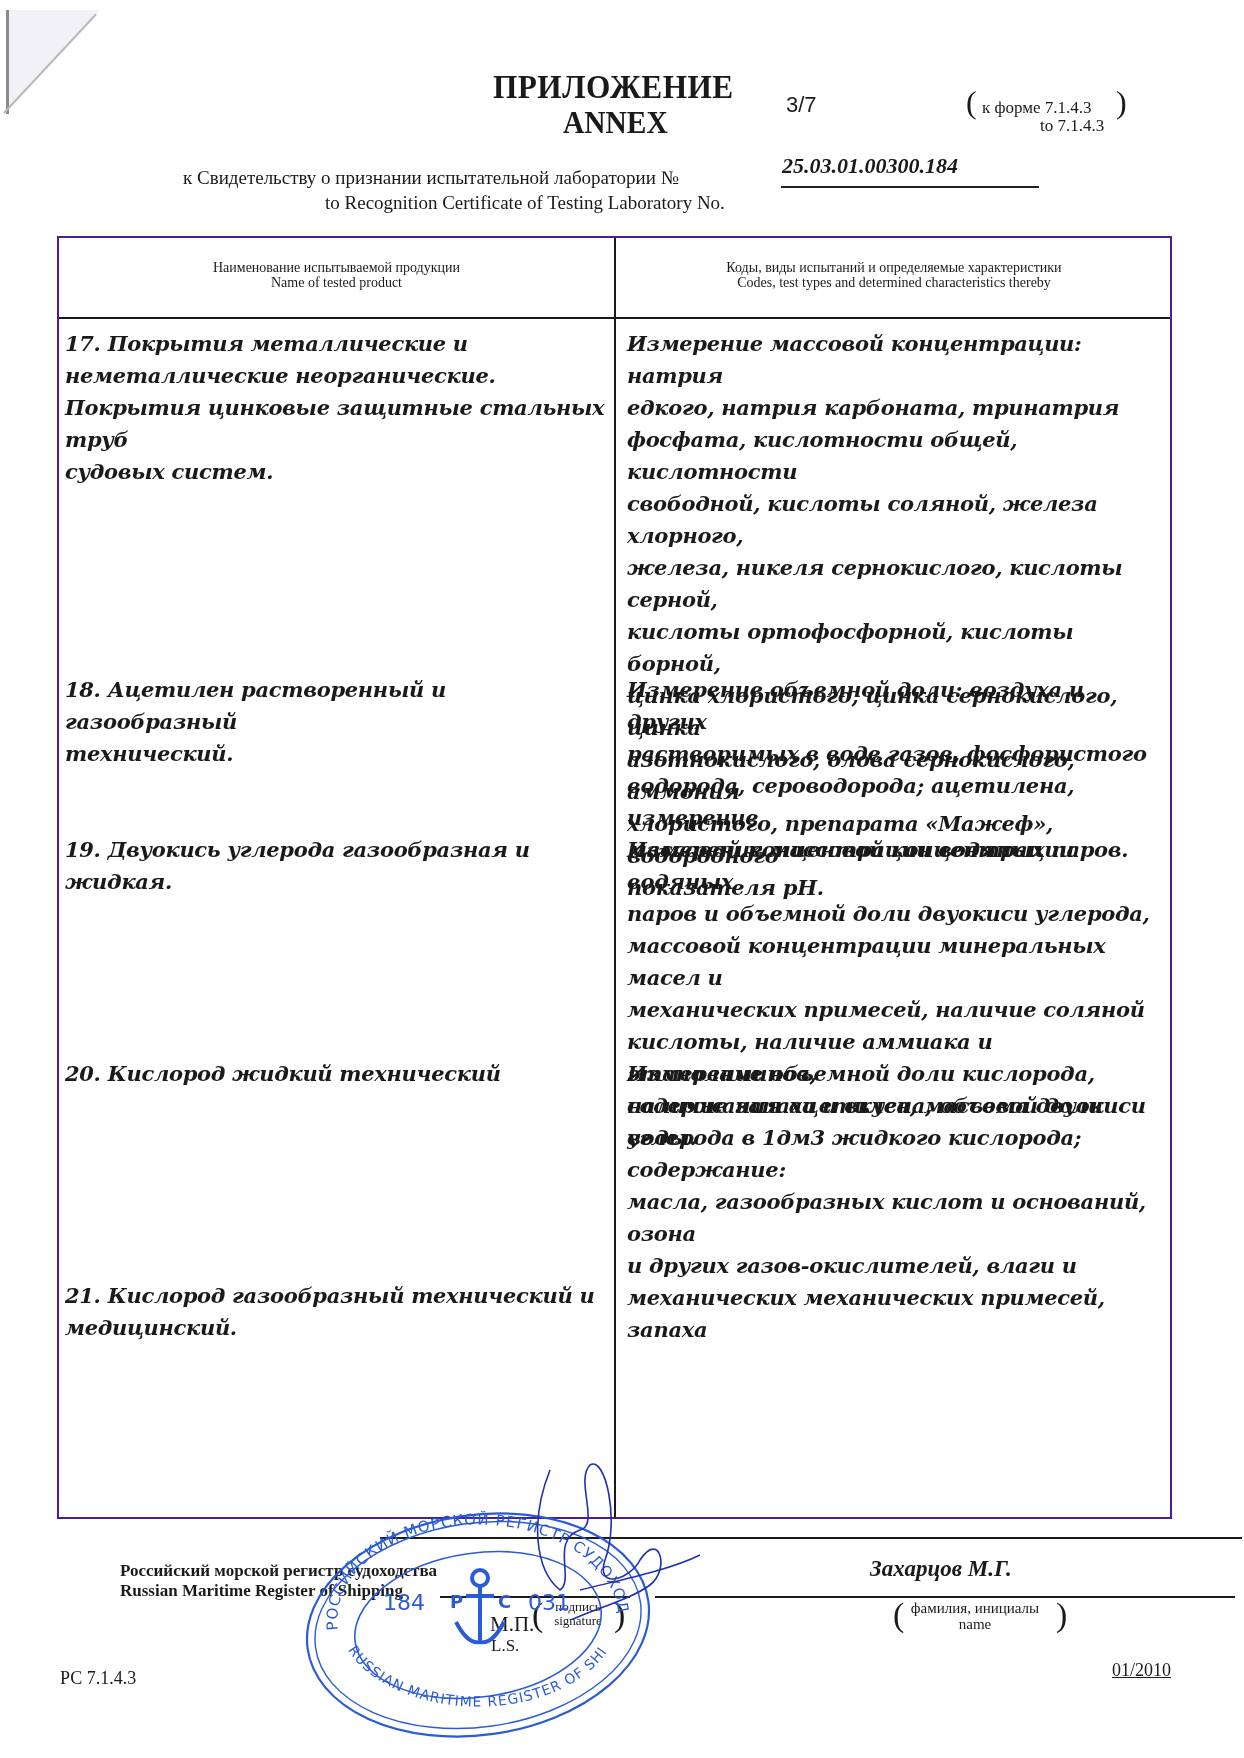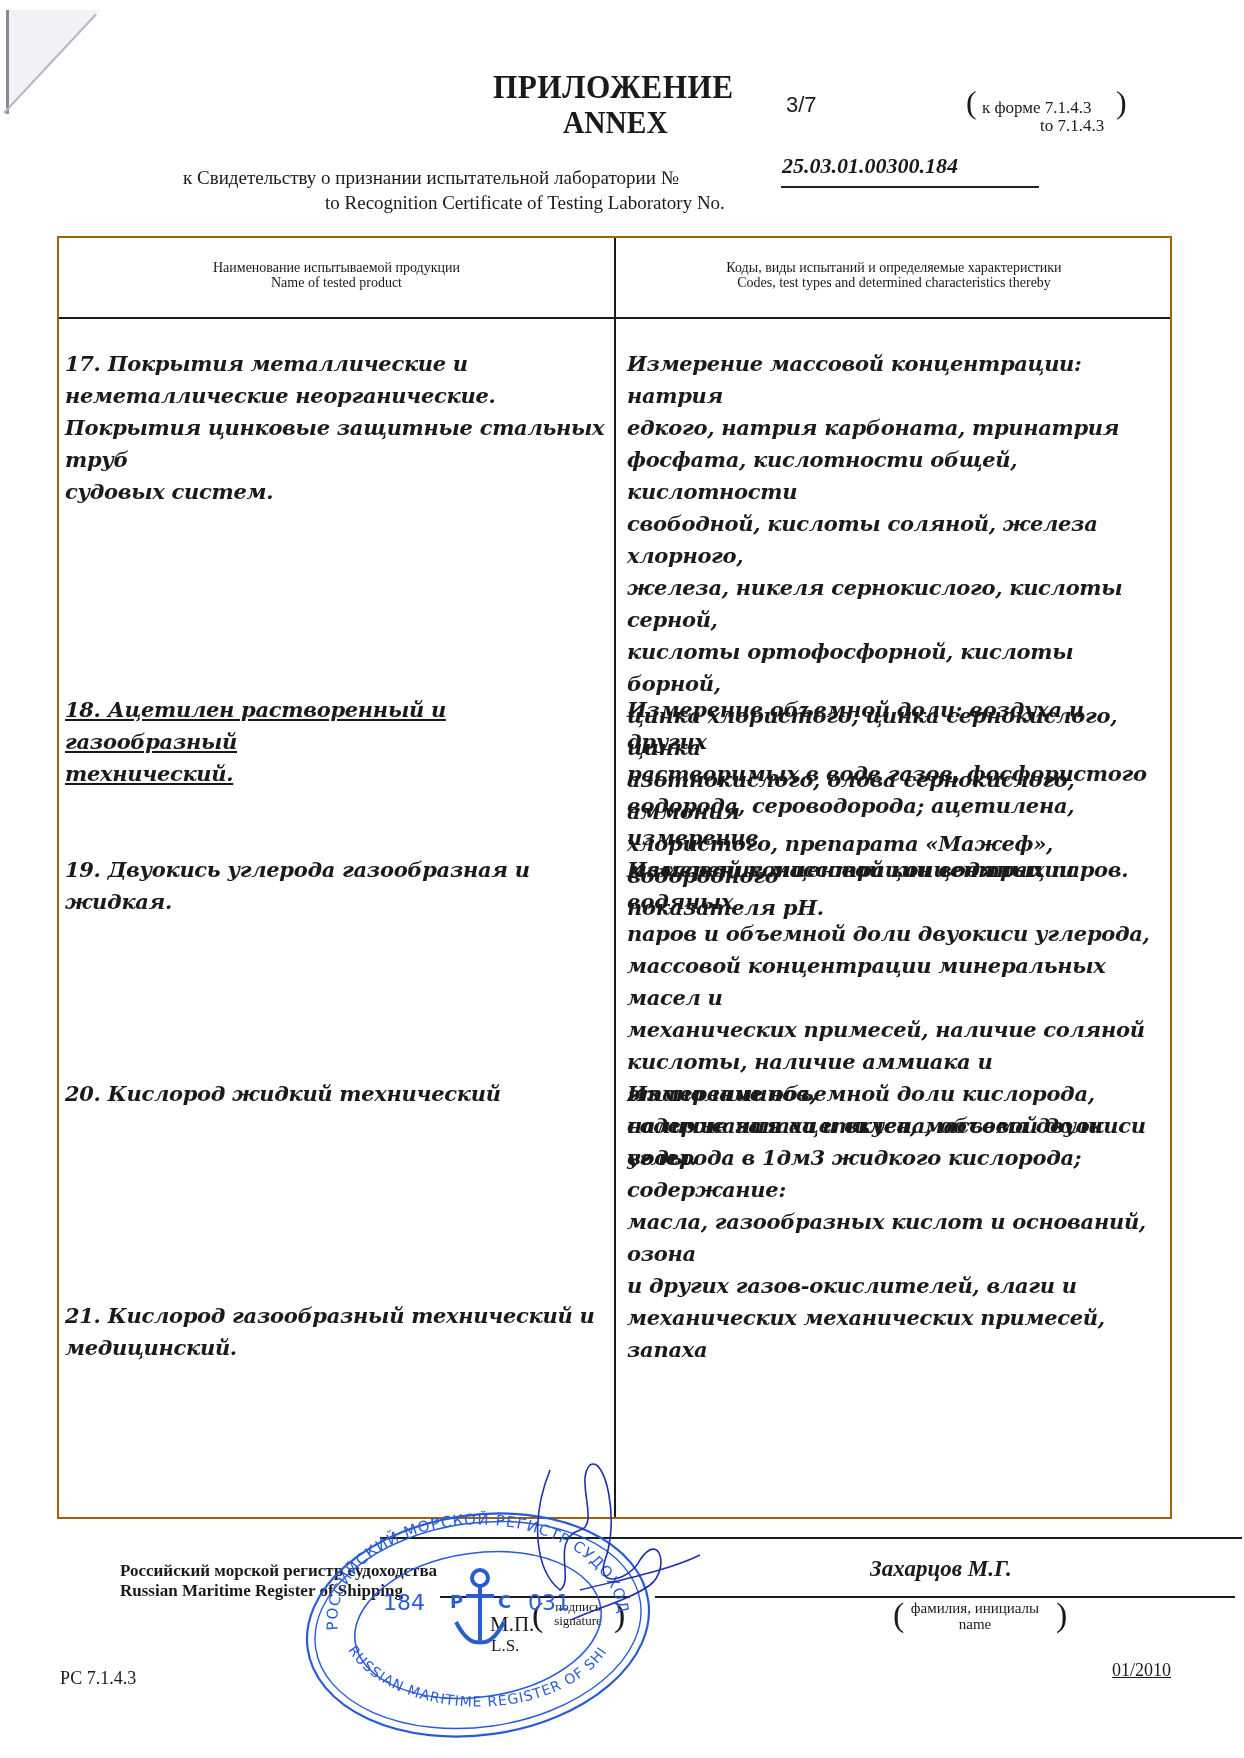--- a/index.html
+++ b/index.html
@@ -39,32 +39,32 @@
   .form-ref .t2 { position:absolute; left:72px; top:18px; white-space:nowrap; }
   .cert-ru { position:absolute; left:183px; top:167px; font-size:19px; }
   .cert-en { position:absolute; left:325px; top:192px; font-size:19px; }
   .cert-no {
     position:absolute; left:782px; top:153px; font-size:22px; font-style:italic; font-weight:bold;
   }
   .cert-line { position:absolute; left:781px; top:186px; width:258px; height:1.5px; background:#222; }
 
   .table {
     position:absolute; left:57px; top:236px; width:1115px; height:1283px;
-    border:2px solid #a16207; box-sizing:border-box;
+    border:2px solid #4c1d95; box-sizing:border-box;
   }
   .col-div { position:absolute; left:555px; top:0; bottom:0; width:2px; background:#1a1a1a; }
   .head-div { position:absolute; left:0; right:0; top:79px; height:2px; background:#1a1a1a; }
   .head-cell {
     position:absolute; top:22px; text-align:center; font-size:14px; line-height:15px;
   }
   .head-left { left:0; width:555px; }
   .head-right { left:557px; width:556px; }
   .row-text {
     position:absolute; font-style:italic; font-weight:bold; font-size:21px; line-height:32px;
-    font-family:"DejaVu Serif", serif; letter-spacing:-0.3px; white-space:pre-line;margin-top:20px;
+    font-family:"DejaVu Serif", serif; letter-spacing:-0.3px; white-space:pre-line;
   }
   .left-text { left:6px; width:545px; }
   .right-text { left:568px; width:540px; }
 
   .footer-org { position:absolute; left:120px; top:1561px; font-size:17px; font-weight:bold; line-height:20px; }
   .sig-line1 { position:absolute; left:380px; top:1537px; width:862px; height:2px; background:#1a1a1a; }
   .sig-line2 { position:absolute; left:440px; top:1596px; width:190px; height:1.5px; background:#1a1a1a; }
   .sig-line3 { position:absolute; left:655px; top:1596px; width:580px; height:1.5px; background:#1a1a1a; }
   .mp { position:absolute; left:490px; top:1612px; font-size:21px; }
   .ls { position:absolute; left:491px; top:1636px; font-size:17px; }
@@ -126,21 +126,21 @@
 едкого, натрия карбоната, тринатрия
 фосфата, кислотности общей, кислотности
 свободной, кислоты соляной, железа хлорного,
 железа, никеля сернокислого, кислоты серной,
 кислоты ортофосфорной, кислоты борной,
 цинка хлористого, цинка сернокислого, цинка
 азотнокислого, олова сернокислого,  аммония
 хлористого, препарата «Мажеф», водородного
 показателя pH.</div>
 
-  <div class="row-text left-text" style="top:436px;text-decoration:underline;">18. Ацетилен растворенный и газообразный
+  <div class="row-text left-text" style="top:436px;">18. Ацетилен растворенный и газообразный
 технический.</div>
   <div class="row-text right-text" style="top:436px;">Измерение объемной доли:  воздуха и других
 растворимых в воде газов, фосфористого
 водорода, сероводорода; ацетилена, измерение
 массовой концентрации  водяных паров.</div>
 
   <div class="row-text left-text" style="top:596px;">19. Двуокись углерода газообразная и жидкая.</div>
   <div class="row-text right-text" style="top:596px;">Измерение массовой концентрации  водяных
 паров и объемной доли двуокиси углерода,
 массовой концентрации минеральных масел и

